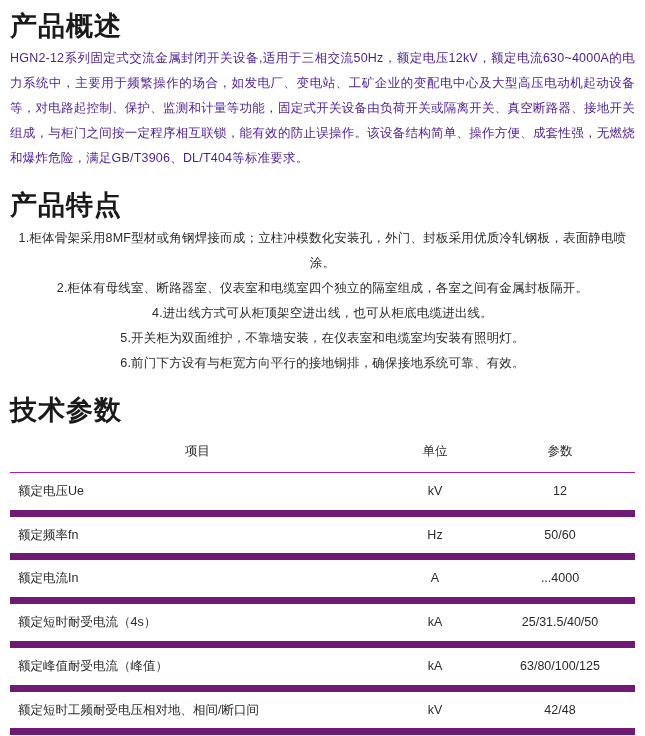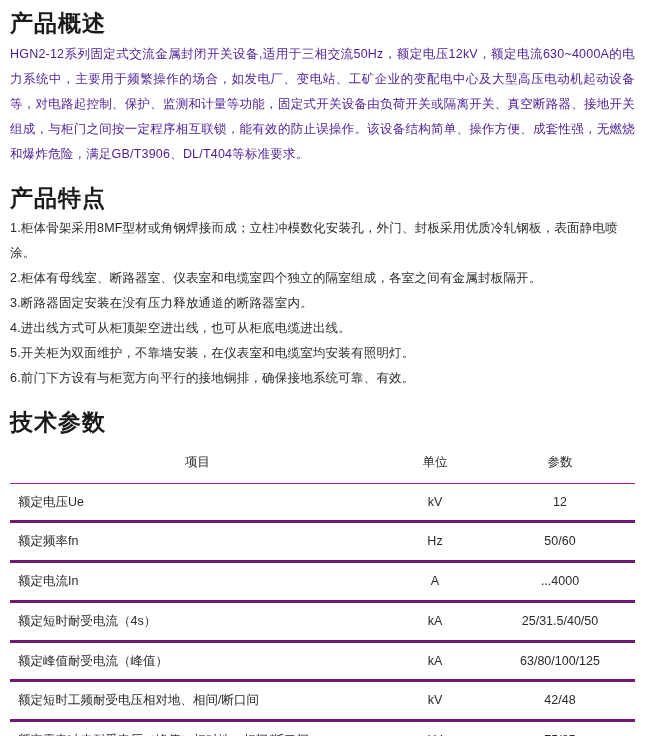--- a/index.html
+++ b/index.html
@@ -16,21 +16,21 @@
   }
   .page {
     position: relative;
     width: 645px;
     height: 736px;
     box-sizing: border-box;
     padding: 8px 10px 0 10px;
     overflow: hidden;
   }
   .section-title {
-    font-size: 23px;
+    font-size: 27px;
     font-weight: bold;
     line-height: 1.2;
     letter-spacing: 1px;
     margin: 12px 0 4px 0;
     color: #1a1a1a;
   }
   .section-title.first {
     margin-top: 2px;
   }
   .section-title.spaced {
@@ -47,33 +47,34 @@
   .feature-list {
     margin: 4px 0 0 0;
     padding: 0;
     list-style: none;
   }
   .feature-list li {
     font-size: 12.5px;
     line-height: 2.0;
     color: #2b2b2b;
     letter-spacing: 0.2px;
+    text-align: center;
   }
   .spec-table-wrap {
     margin-top: 6px;
   }
   table.spec {
     width: 100%;
     border-collapse: collapse;
     font-size: 12.5px;
     color: #2b2b2b;
   }
   table.spec th,
   table.spec td {
-    border-bottom: 3px solid #701a75;
+    border-bottom: 7px solid #701a75;
     padding: 9px 4px;
     font-weight: normal;
     line-height: 1.5;
   }
   table.spec thead th {
     border-bottom: 1px solid #a21caf;
     padding-top: 10px;
     padding-bottom: 11px;
   }
   table.spec tr:first-child th {
@@ -102,21 +103,20 @@
 
 <div class="page">
 
   <h1 class="section-title first">产品概述</h1>
   <p class="paragraph">HGN2-12系列固定式交流金属封闭开关设备,适用于三相交流50Hz，额定电压12kV，额定电流630~4000A的电力系统中，主要用于频繁操作的场合，如发电厂、变电站、工矿企业的变配电中心及大型高压电动机起动设备等，对电路起控制、保护、监测和计量等功能，固定式开关设备由负荷开关或隔离开关、真空断路器、接地开关组成，与柜门之间按一定程序相互联锁，能有效的防止误操作。该设备结构简单、操作方便、成套性强，无燃烧和爆炸危险，满足GB/T3906、DL/T404等标准要求。</p>
 
   <h1 class="section-title spaced">产品特点</h1>
   <ul class="feature-list">
     <li>1.柜体骨架采用8MF型材或角钢焊接而成；立柱冲模数化安装孔，外门、封板采用优质冷轧钢板，表面静电喷涂。</li>
     <li>2.柜体有母线室、断路器室、仪表室和电缆室四个独立的隔室组成，各室之间有金属封板隔开。</li>
-    <li>3.断路器固定安装在没有压力释放通道的断路器室内。</li>
     <li>4.进出线方式可从柜顶架空进出线，也可从柜底电缆进出线。</li>
     <li>5.开关柜为双面维护，不靠墙安装，在仪表室和电缆室均安装有照明灯。</li>
     <li>6.前门下方设有与柜宽方向平行的接地铜排，确保接地系统可靠、有效。</li>
   </ul>
 
   <h1 class="section-title spaced">技术参数</h1>
 
   <div class="spec-table-wrap">
     <table class="spec">
       <thead>

